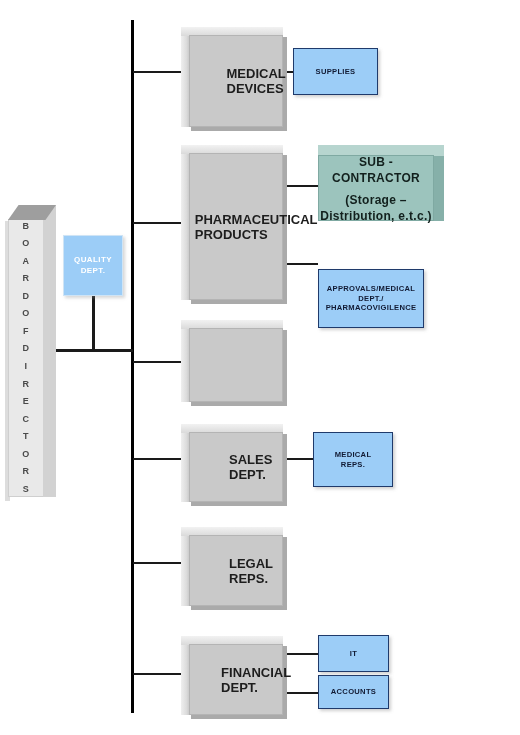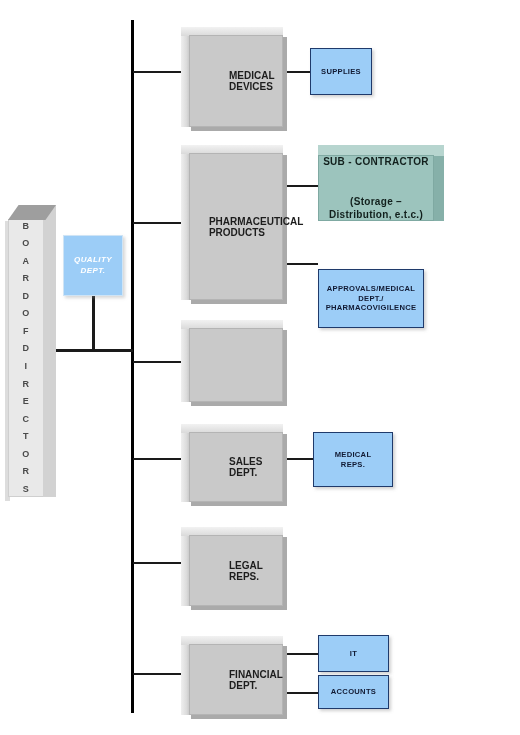--- a/index.html
+++ b/index.html
@@ -73,21 +73,21 @@
   }
   .grey-box .lbl {
     position: absolute;
     left: 8px;
     top: 8px;
     right: 0;
     bottom: 0;
     display: flex;
     align-items: center;
     justify-content: center;
-    font-size: 10px;
+    font-size: 13px;
     font-weight: bold;
     color: #1d1d1d;
     z-index: 4;
     margin-left: 40px;
   }
 
   
   .blue-box {
     position: absolute;
     background: #9ccdf7;
@@ -161,24 +161,24 @@
   }
   .teal-box .lbl {
     position: absolute;
     left: 0;
     top: 10px;
     right: 10px;
     bottom: 0;
     display: flex;
     flex-direction: column;
     align-items: center;
-    justify-content: space-between;
+    justify-content: flex-start;
     gap: 7px;
     z-index: 5;
-    font-size: 10px;
+    font-size: 12px;
     font-weight: bold;
     color: #12201d;
     text-align: center;
     line-height: 1.3;
     white-space: pre-line;
     letter-spacing: 0.3px;
   }
 
   
   #board-box {
@@ -292,35 +292,35 @@
       <span class="ch">R</span>
       <span class="ch">E</span>
       <span class="ch">C</span>
       <span class="ch">T</span>
       <span class="ch">O</span>
       <span class="ch">R</span>
       <span class="ch">S</span>
     </div>
   </div>
 
-  <div id="quality-dept-box" style="left:63px; top:235px; width:60px; height:61px;font-style:italic;">
+  <div id="quality-dept-box" style="left:63px; top:235px; width:60px; height:61px;">
     <div class="lbl">QUALITY
 DEPT.</div>
   </div>
 
   <div class="grey-box" style="left:181px; top:27px; width:102px; height:100px;">
     <div class="shadow"></div>
     <div class="side"></div>
     <div class="top"></div>
     <div class="face"></div>
     <div class="lbl">MEDICAL
 DEVICES</div>
   </div>
 
-  <div class="blue-box" style="left:310px; top:48px; width:62px; height:47px;">
+  <div class="blue-box" style="left:293px; top:48px; width:85px; height:47px;">
     <div class="lbl">SUPPLIES</div>
   </div>
 
   <div class="grey-box" style="left:181px; top:145px; width:102px; height:155px;">
     <div class="shadow"></div>
     <div class="side"></div>
     <div class="top"></div>
     <div class="face"></div>
     <div class="lbl">PHARMACEUTICAL
 PRODUCTS</div>

